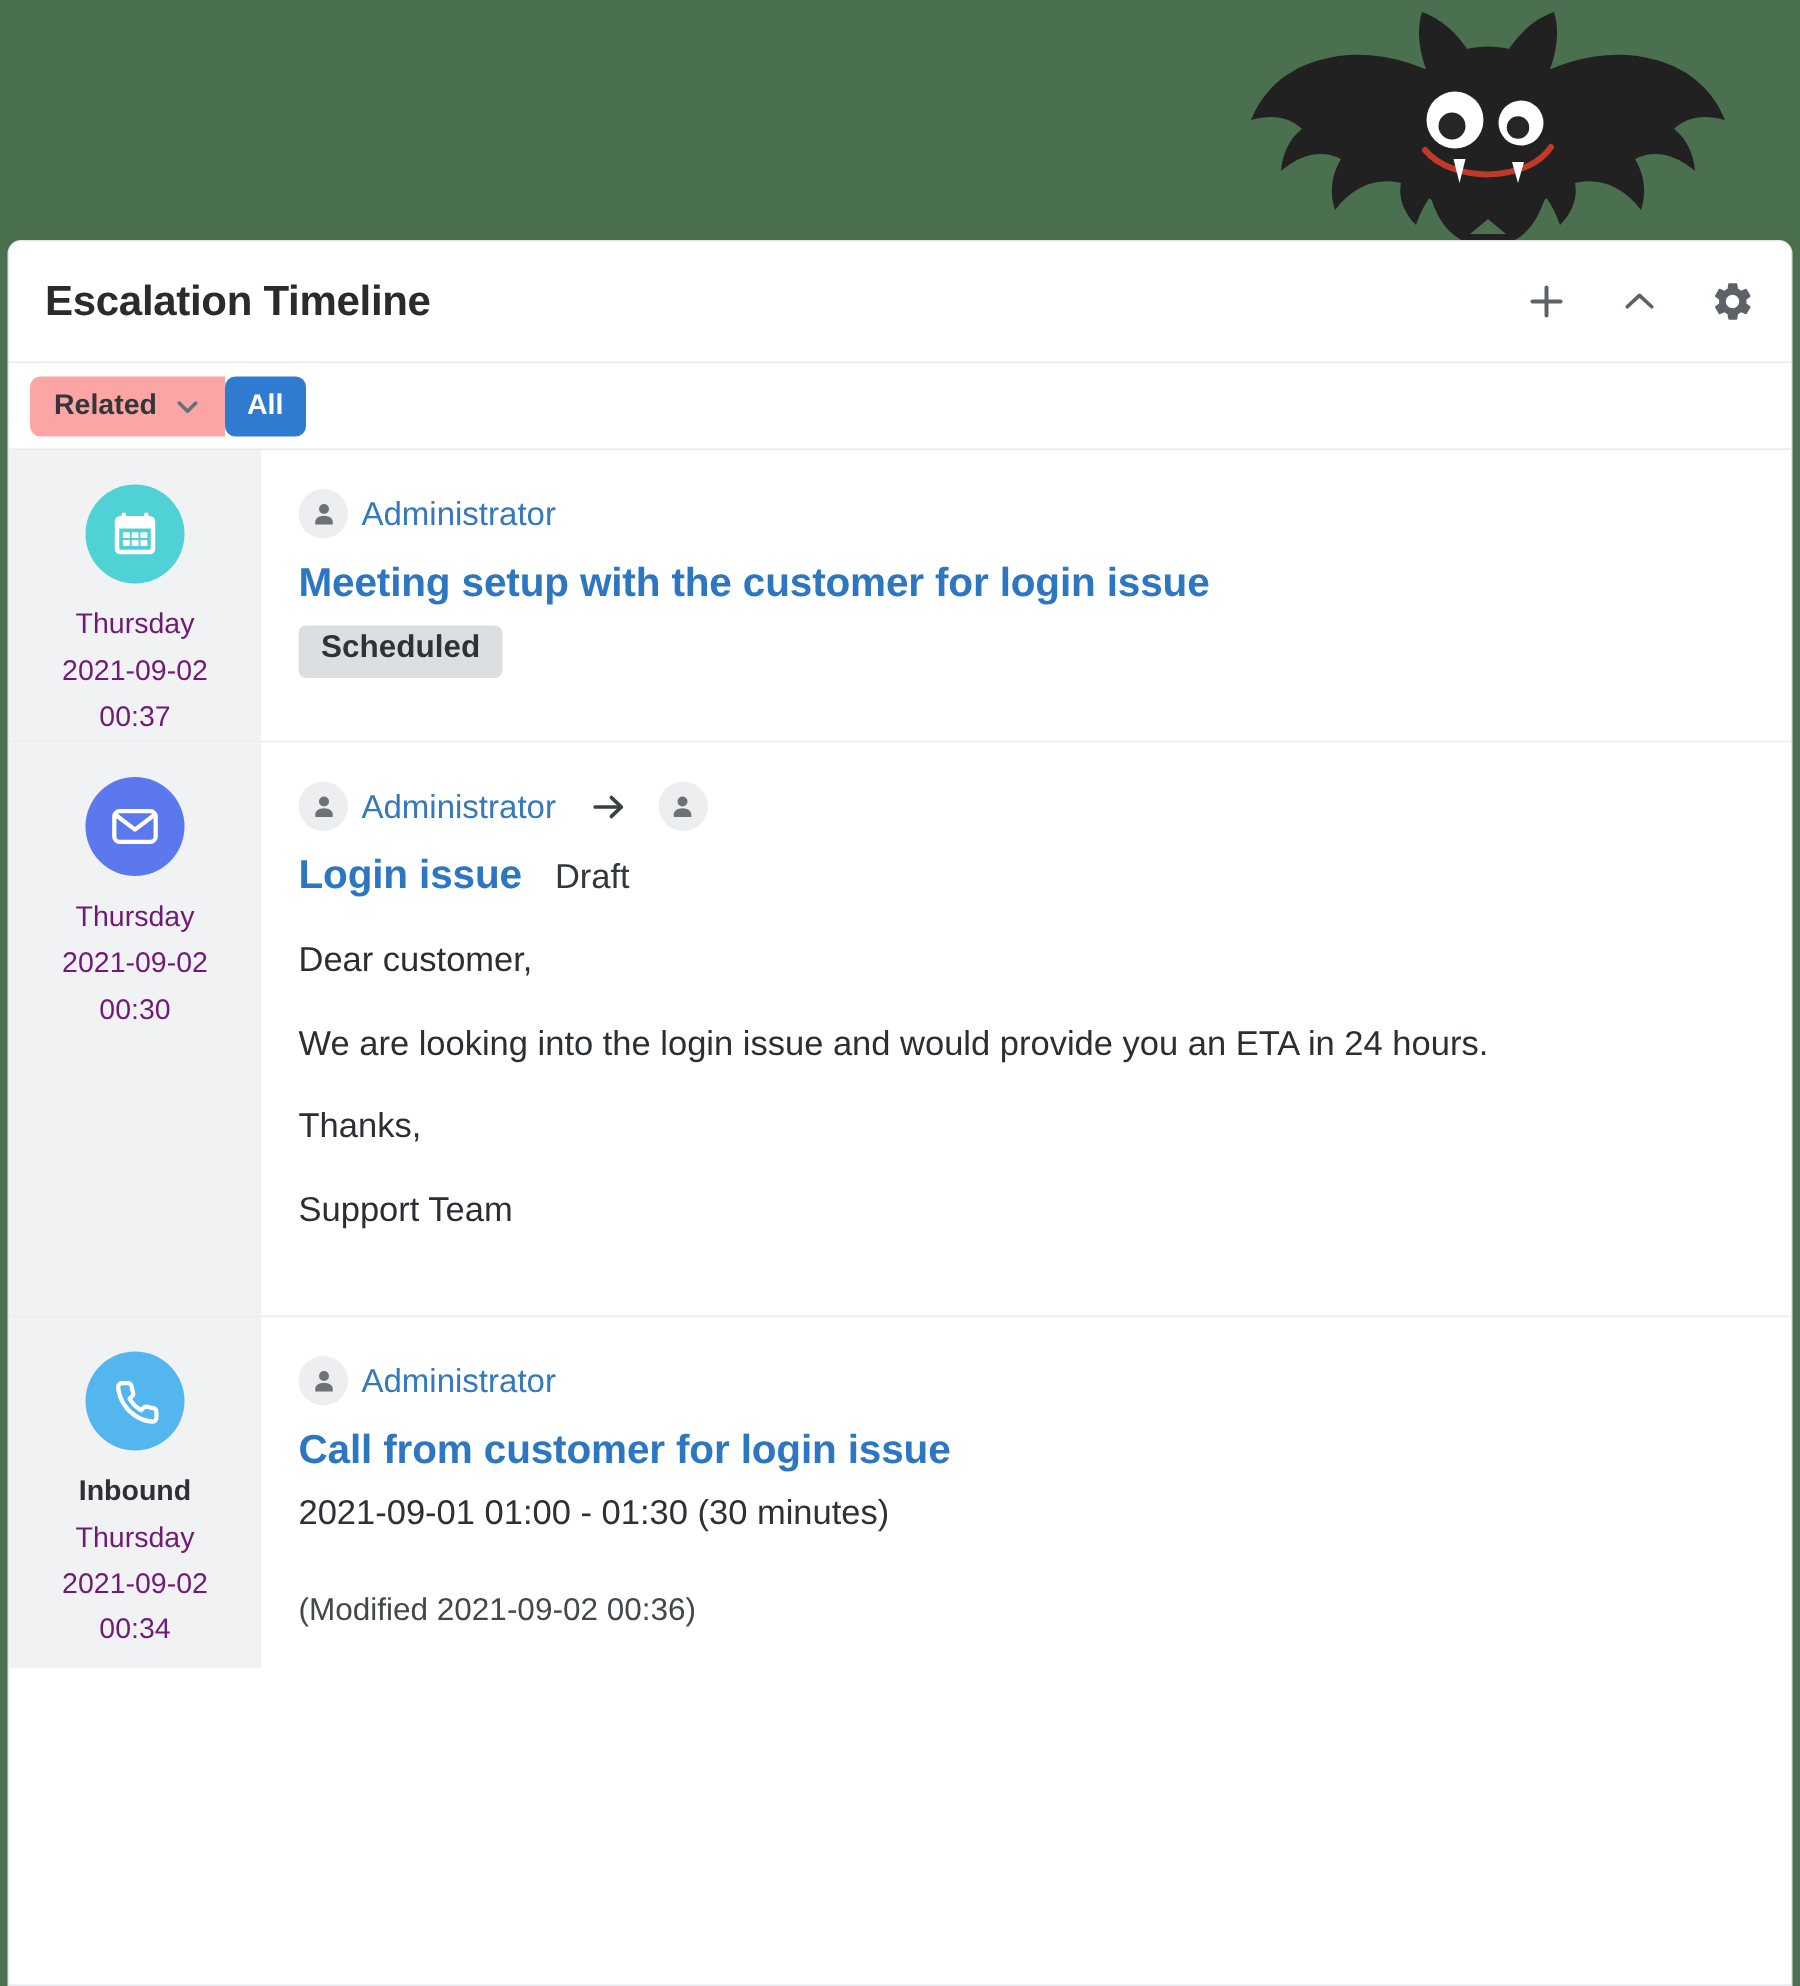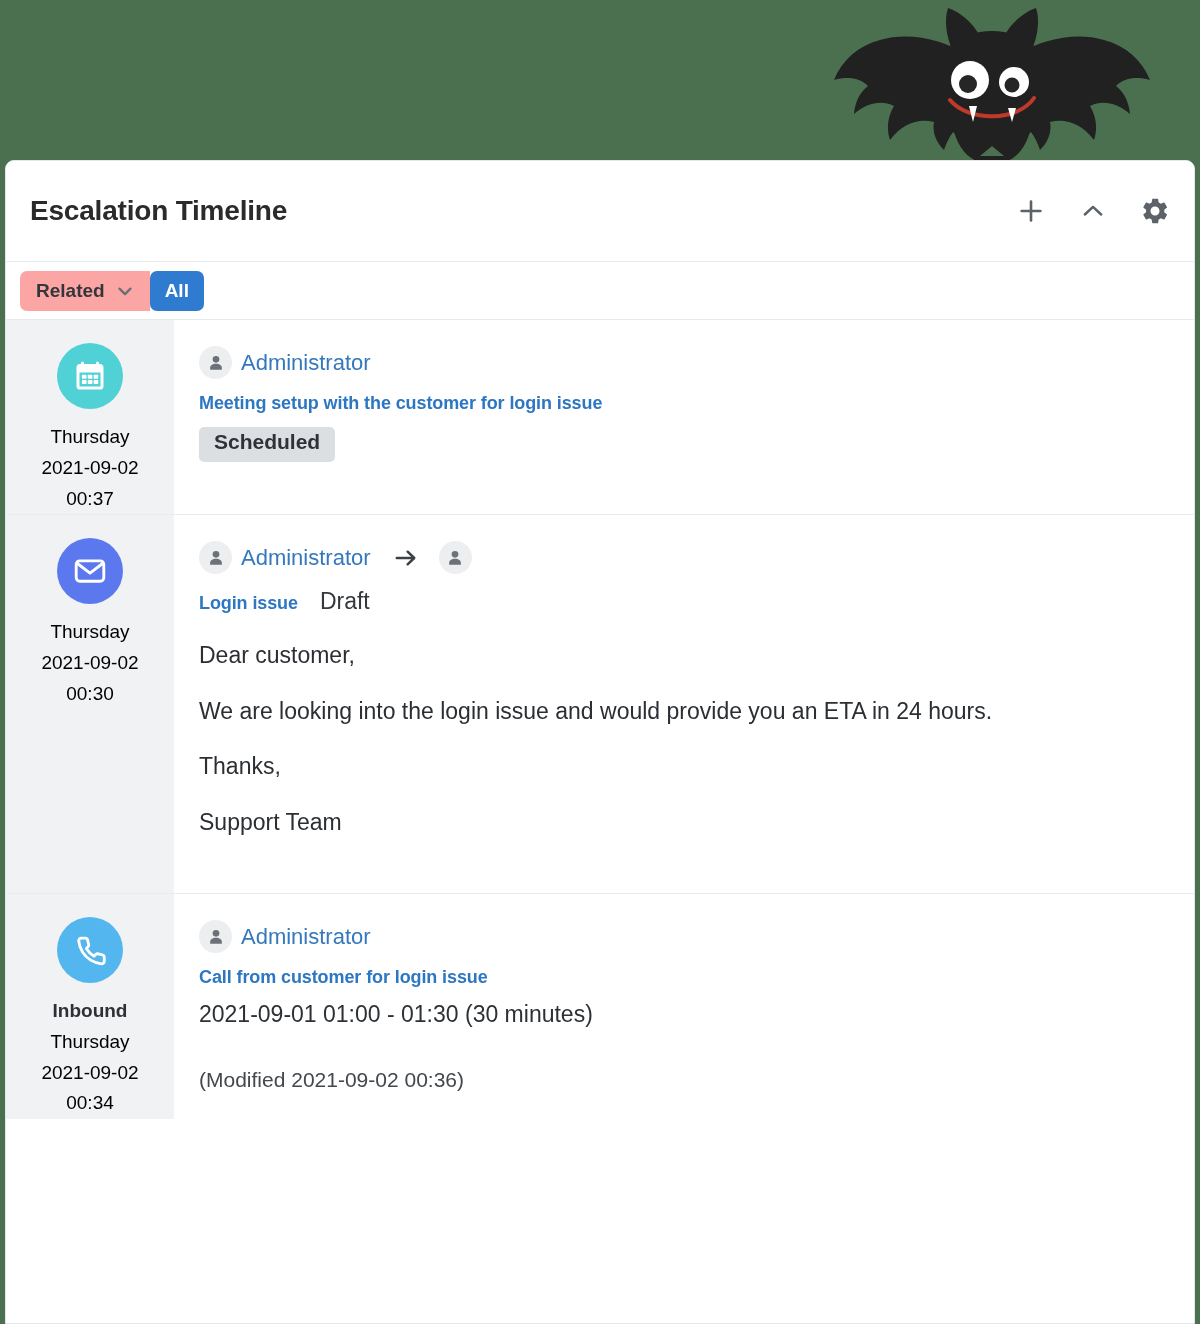--- a/index.html
+++ b/index.html
@@ -41,21 +41,21 @@
     width: 1190px;
     height: 1164px;
     background: #ffffff;
     border: 1px solid #e3e6ea;
     border-radius: 9px 9px 0 0;
     overflow: hidden;
   }
 
   
   .card-header {
-    height: 101px;
+    height: 81px;
     display: flex;
     align-items: center;
     padding: 0 22px 0 24px;
     border-bottom: 1px solid #e7eaee;
     background: #fff;
     justify-content: flex-end;
   }
   .card-title {
     font-size: 28px;
     font-weight: bold;
@@ -146,21 +146,21 @@
   .type-icon svg { display: block; }
   .side-strong {
     font-size: 19px;
     font-weight: bold;
     color: #2d3135;
     line-height: 1.62;
     text-align: center;
   }
   .side-text {
     font-size: 19px;
-    color: #000000;
+    color: #701a75;
     line-height: 1.62;
     text-align: center;
   }
 
   .row-main {
     flex: 1;
     padding: 26px 20px 26px 25px;
     min-width: 0;
   }
 
@@ -193,21 +193,21 @@
     margin: 0 9px 0 11px;
   }
 
   .item-title-row {
     display: flex;
     align-items: baseline;
     gap: 22px;
     margin-bottom: 13px;
   }
   .item-title {
-    font-size: 18px;
+    font-size: 27px;
     font-weight: bold;
     color: #2d77c2;
     cursor: pointer;
     letter-spacing: -0.1px;
   }
   .item-sub-state {
     font-size: 23px;
     color: #33383d;
   }
 

